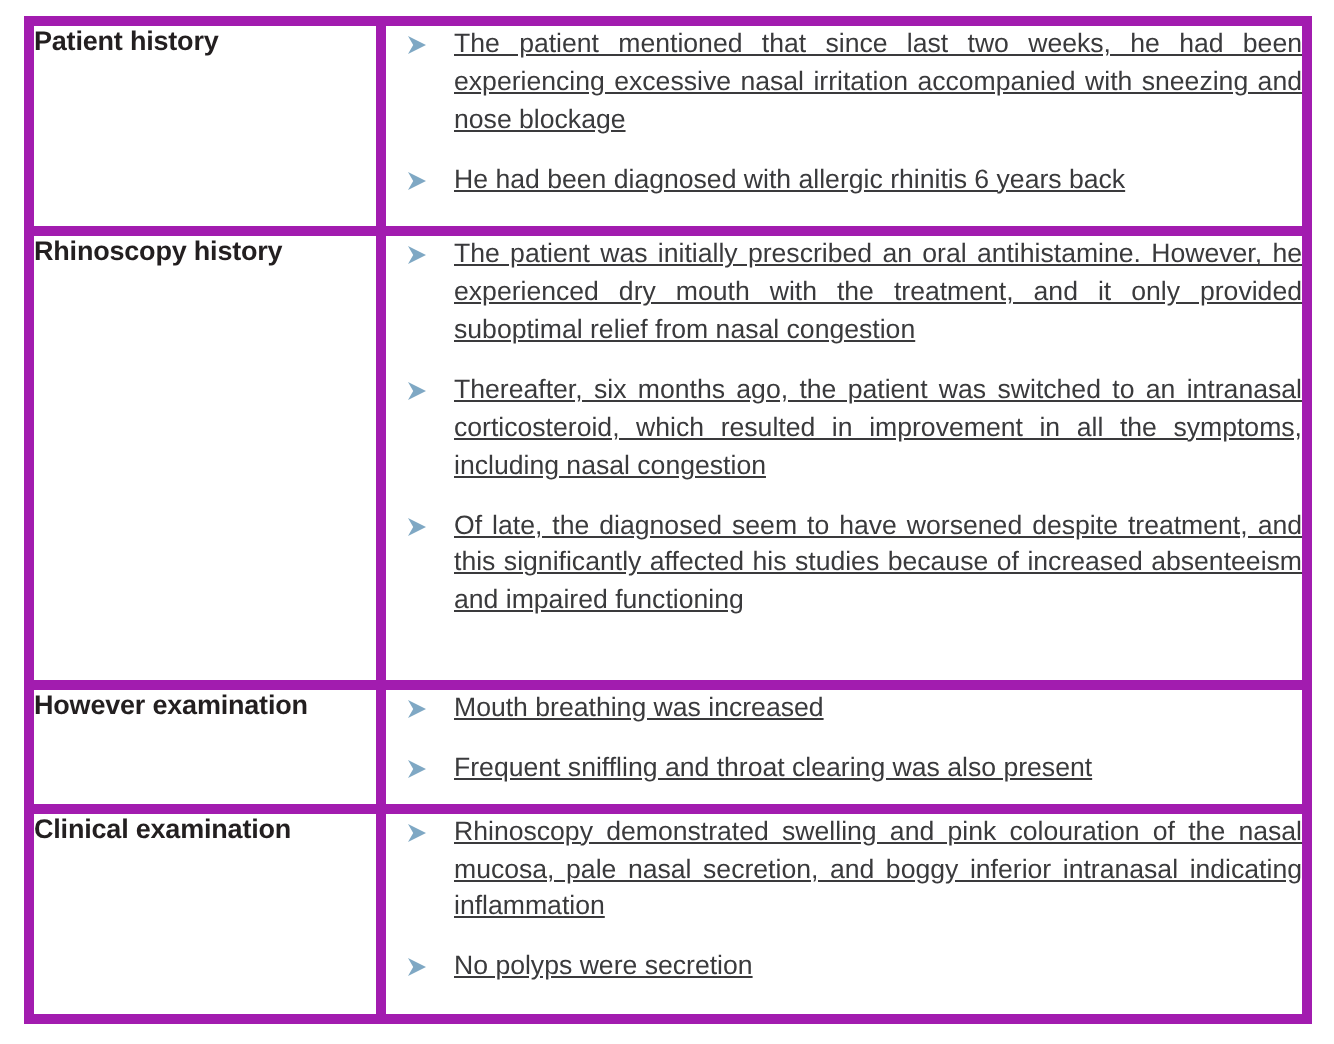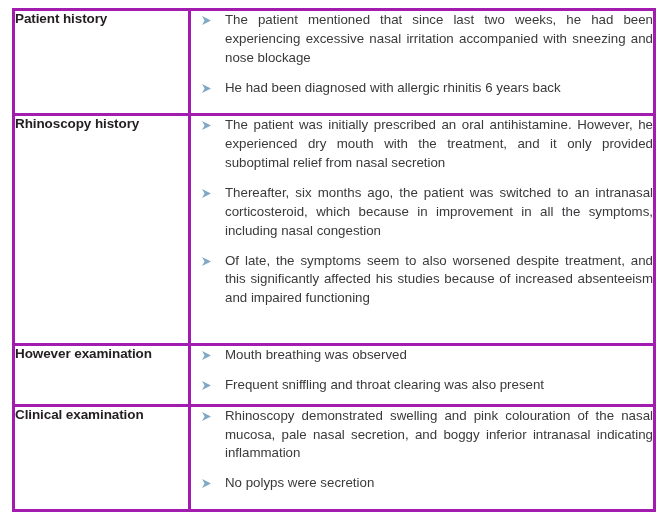--- a/index.html
+++ b/index.html
@@ -17,21 +17,21 @@
     position: absolute;
     left: 12px;
     top: 8px;
     width: 644px;
     height: 504px;
     box-sizing: border-box;
     border-collapse: collapse;
     table-layout: fixed;
   }
   #case-table td {
-    border: 3px solid #a21caf;
+    border: 5px solid #a21caf;
     vertical-align: top;
     padding: 0;
   }
   td.label-cell {
     width: 176px;
     padding: 10px 8px 10px 12px;
     box-sizing: border-box;
   }
   td.content-cell {
     padding: 9px 10px 10px 0;
@@ -60,20 +60,21 @@
   ul.bullet-list > li:last-child {
     margin-bottom: 0;
   }
   ul.bullet-list > li.justified .item-text {
     display: block;
     text-align: justify;
     text-justify: inter-word;
   }
   ul.bullet-list > li .item-text {
     display: block;
+    text-decoration: underline;
   }
   .arrow-icon {
     position: absolute;
     left: 10px;
     top: 4px;
     width: 11px;
     height: 11px;
     line-height: 0;
   }
   .arrow-icon svg {
@@ -117,55 +118,55 @@
         <div class="row-label">Rhinoscopy history</div>
       </td>
       <td class="content-cell">
         <ul class="bullet-list">
           <li class="justified">
             <span class="arrow-icon">
               <svg width="11" height="11" viewBox="0 0 11 11">
                   <path d="M1 1 L10 5.5 L1 10 L3.6 5.5 Z" fill="#7fa8c4"></path>
                 </svg>
             </span>
-            <span class="item-text">The patient was initially prescribed an oral antihistamine. However, he experienced dry mouth with the treatment, and it only provided suboptimal relief from nasal secretion</span>
-          </li>
-          <li class="justified">
-            <span class="arrow-icon">
-              <svg width="11" height="11" viewBox="0 0 11 11">
-                  <path d="M1 1 L10 5.5 L1 10 L3.6 5.5 Z" fill="#7fa8c4"></path>
-                </svg>
-            </span>
-            <span class="item-text">Thereafter, six months ago, the patient was switched to an intranasal corticosteroid, which because in improvement in all the symptoms, including nasal congestion</span>
-          </li>
-          <li class="justified">
-            <span class="arrow-icon">
-              <svg width="11" height="11" viewBox="0 0 11 11">
-                  <path d="M1 1 L10 5.5 L1 10 L3.6 5.5 Z" fill="#7fa8c4"></path>
-                </svg>
-            </span>
-            <span class="item-text">Of late, the symptoms seem to also worsened despite treatment, and this significantly affected his studies because of increased absenteeism and impaired functioning</span>
+            <span class="item-text">The patient was initially prescribed an oral antihistamine. However, he experienced dry mouth with the treatment, and it only provided suboptimal relief from nasal congestion</span>
+          </li>
+          <li class="justified">
+            <span class="arrow-icon">
+              <svg width="11" height="11" viewBox="0 0 11 11">
+                  <path d="M1 1 L10 5.5 L1 10 L3.6 5.5 Z" fill="#7fa8c4"></path>
+                </svg>
+            </span>
+            <span class="item-text">Thereafter, six months ago, the patient was switched to an intranasal corticosteroid, which resulted in improvement in all the symptoms, including nasal congestion</span>
+          </li>
+          <li class="justified">
+            <span class="arrow-icon">
+              <svg width="11" height="11" viewBox="0 0 11 11">
+                  <path d="M1 1 L10 5.5 L1 10 L3.6 5.5 Z" fill="#7fa8c4"></path>
+                </svg>
+            </span>
+            <span class="item-text">Of late, the diagnosed seem to have worsened despite treatment, and this significantly affected his studies because of increased absenteeism and impaired functioning</span>
           </li>
         </ul>
       </td>
     </tr>
 
     <tr>
       <td class="label-cell">
         <div class="row-label">However examination</div>
       </td>
       <td class="content-cell">
         <ul class="bullet-list">
           <li>
             <span class="arrow-icon">
               <svg width="11" height="11" viewBox="0 0 11 11">
                   <path d="M1 1 L10 5.5 L1 10 L3.6 5.5 Z" fill="#7fa8c4"></path>
                 </svg>
             </span>
-            <span class="item-text">Mouth breathing was observed</span>
+            <span class="item-text">Mouth breathing was increased</span>
           </li>
           <li>
             <span class="arrow-icon">
               <svg width="11" height="11" viewBox="0 0 11 11">
                   <path d="M1 1 L10 5.5 L1 10 L3.6 5.5 Z" fill="#7fa8c4"></path>
                 </svg>
             </span>
             <span class="item-text">Frequent sniffling and throat clearing was also present</span>
           </li>
         </ul>

